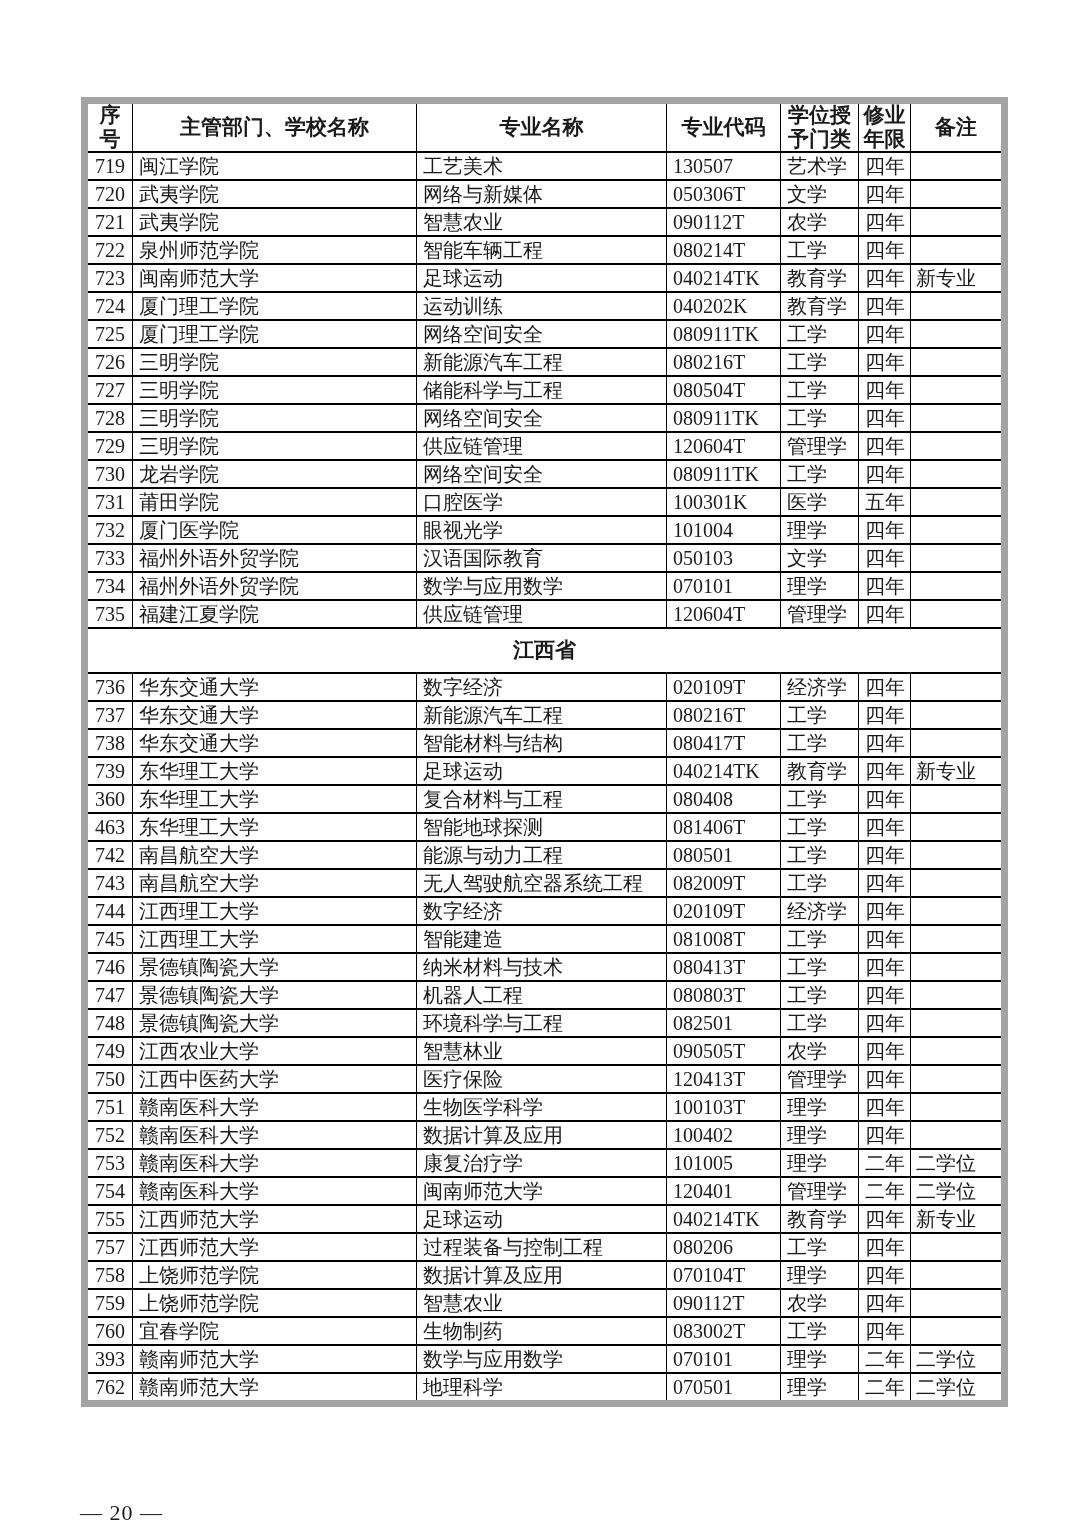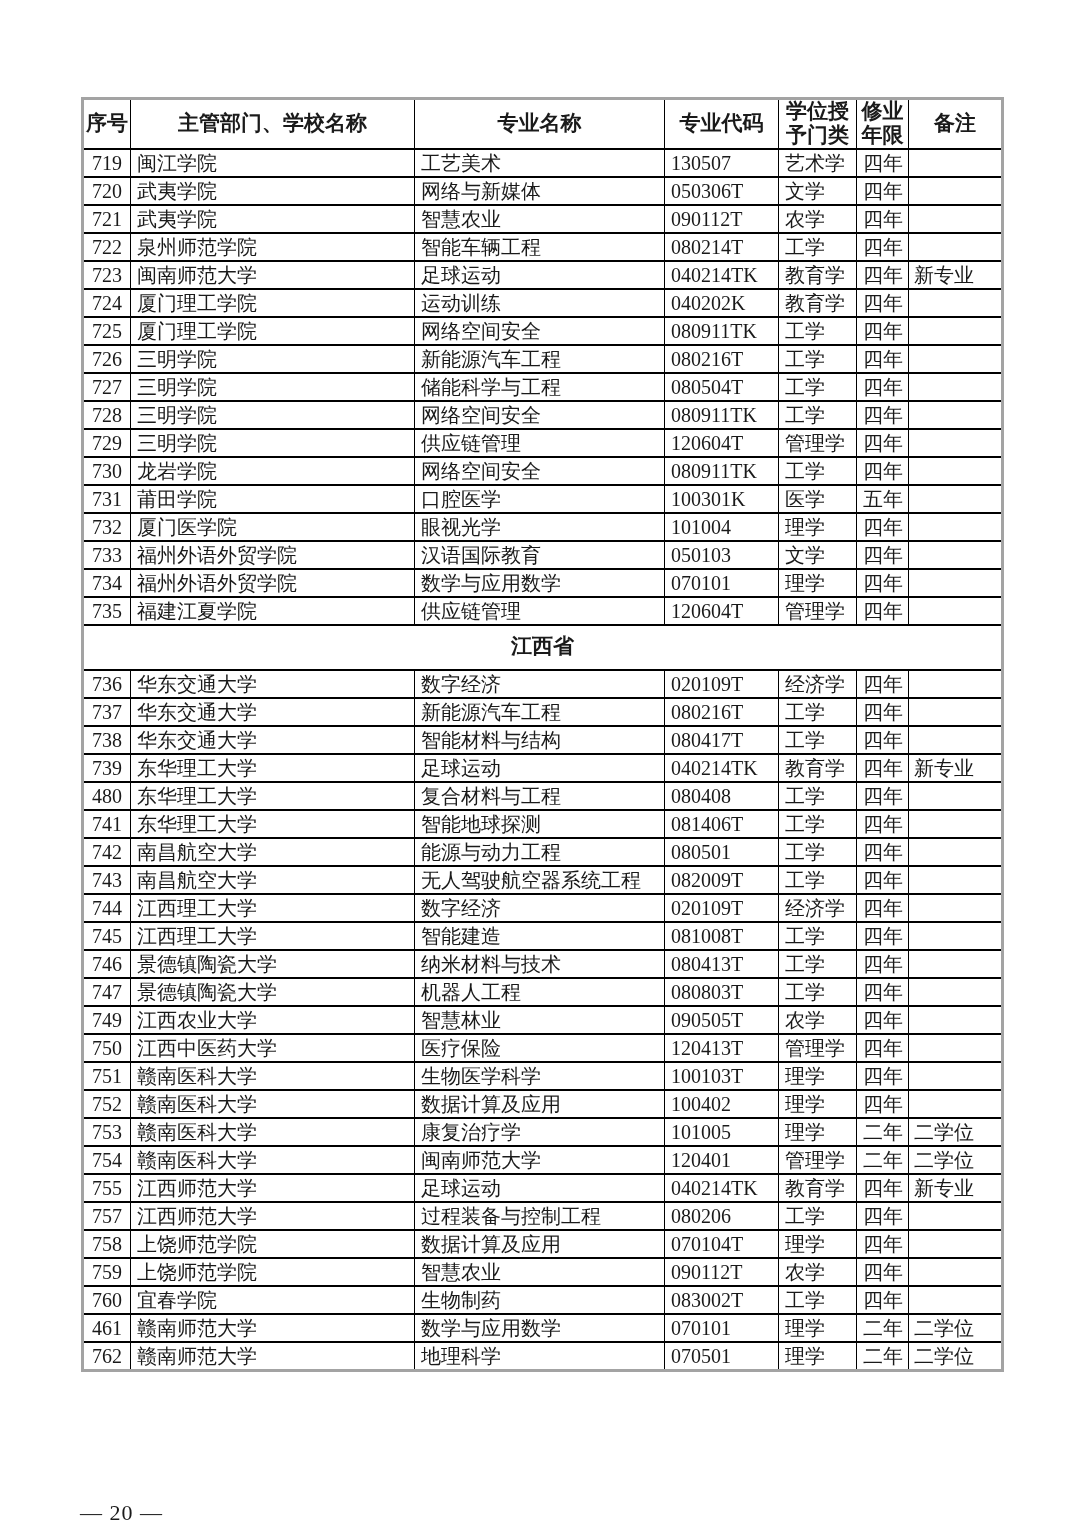--- a/index.html
+++ b/index.html
@@ -10,21 +10,21 @@
     color: #1a1a1a;
     position: relative;
     overflow: hidden;
   }
   .doc-table {
     position: absolute;
     left: 81px; top: 97px;
     width: 920px;
     border-collapse: collapse;
     table-layout: fixed;
-    border: 3px solid #a3a3a3;
+    border: 7px solid #a3a3a3;
   }
   .doc-table th, .doc-table td {
     border: 1.5px solid #000;
     border-top-width: 2px;
     border-bottom-width: 2px;
     vertical-align: middle;
     overflow: hidden;
   }
   .doc-table thead tr { height: 50px; }
   .doc-table tbody tr { height: 28px; }
@@ -273,30 +273,30 @@
       <tr>
         <td class="c-seq">739</td>
         <td class="c-school">东华理工大学</td>
         <td class="c-major">足球运动</td>
         <td class="c-code">040214TK</td>
         <td class="c-degree">教育学</td>
         <td class="c-years">四年</td>
         <td class="c-remark">新专业</td>
       </tr>
       <tr>
-        <td class="c-seq">480</td>
+        <td class="c-seq">360</td>
         <td class="c-school">东华理工大学</td>
         <td class="c-major">复合材料与工程</td>
         <td class="c-code">080408</td>
         <td class="c-degree">工学</td>
         <td class="c-years">四年</td>
         <td class="c-remark"></td>
       </tr>
       <tr>
-        <td class="c-seq">741</td>
+        <td class="c-seq">463</td>
         <td class="c-school">东华理工大学</td>
         <td class="c-major">智能地球探测</td>
         <td class="c-code">081406T</td>
         <td class="c-degree">工学</td>
         <td class="c-years">四年</td>
         <td class="c-remark"></td>
       </tr>
       <tr>
         <td class="c-seq">742</td>
         <td class="c-school">南昌航空大学</td>
@@ -340,20 +340,29 @@
         <td class="c-code">080413T</td>
         <td class="c-degree">工学</td>
         <td class="c-years">四年</td>
         <td class="c-remark"></td>
       </tr>
       <tr>
         <td class="c-seq">747</td>
         <td class="c-school">景德镇陶瓷大学</td>
         <td class="c-major">机器人工程</td>
         <td class="c-code">080803T</td>
+        <td class="c-degree">工学</td>
+        <td class="c-years">四年</td>
+        <td class="c-remark"></td>
+      </tr>
+      <tr>
+        <td class="c-seq">748</td>
+        <td class="c-school">景德镇陶瓷大学</td>
+        <td class="c-major">环境科学与工程</td>
+        <td class="c-code">082501</td>
         <td class="c-degree">工学</td>
         <td class="c-years">四年</td>
         <td class="c-remark"></td>
       </tr>
       <tr>
         <td class="c-seq">749</td>
         <td class="c-school">江西农业大学</td>
         <td class="c-major">智慧林业</td>
         <td class="c-code">090505T</td>
         <td class="c-degree">农学</td>
@@ -444,21 +453,21 @@
       <tr>
         <td class="c-seq">760</td>
         <td class="c-school">宜春学院</td>
         <td class="c-major">生物制药</td>
         <td class="c-code">083002T</td>
         <td class="c-degree">工学</td>
         <td class="c-years">四年</td>
         <td class="c-remark"></td>
       </tr>
       <tr>
-        <td class="c-seq">461</td>
+        <td class="c-seq">393</td>
         <td class="c-school">赣南师范大学</td>
         <td class="c-major">数学与应用数学</td>
         <td class="c-code">070101</td>
         <td class="c-degree">理学</td>
         <td class="c-years">二年</td>
         <td class="c-remark">二学位</td>
       </tr>
       <tr>
         <td class="c-seq">762</td>
         <td class="c-school">赣南师范大学</td>

